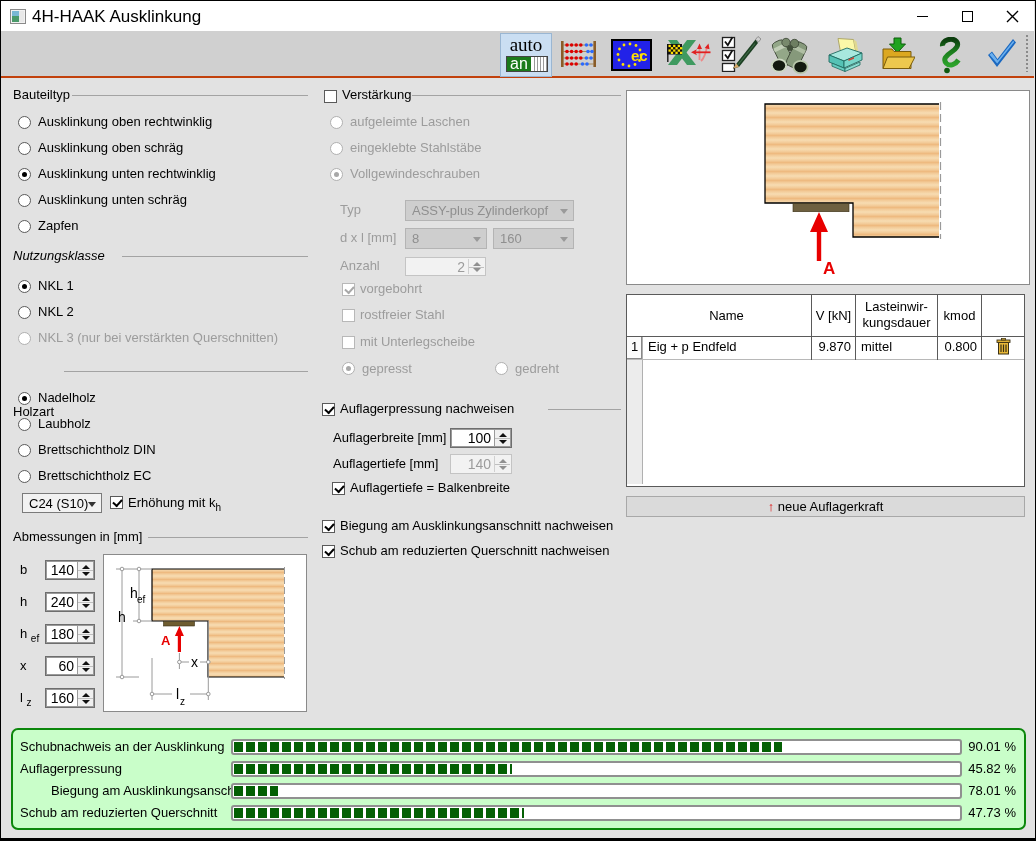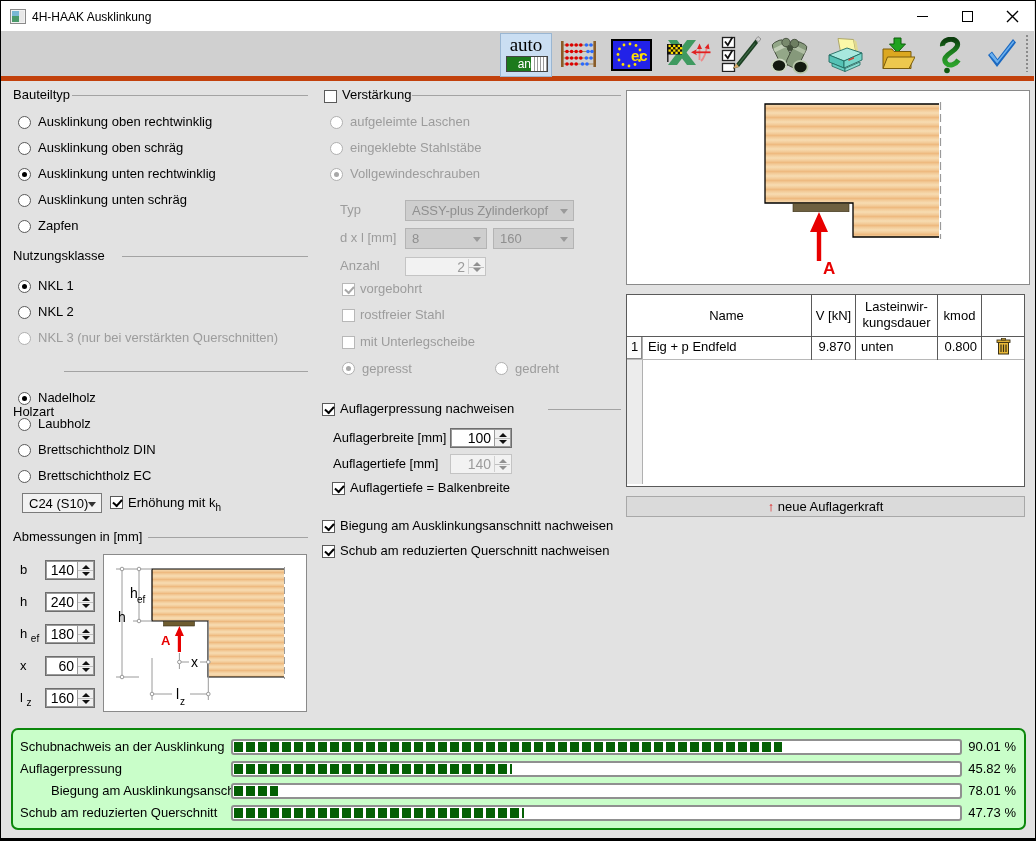--- a/index.html
+++ b/index.html
@@ -47,34 +47,34 @@
 <div class="win">
   <div class="frame"></div>
 
   <div class="abs" id="titlebar" style="left:1px;top:1px;width:1033px;height:30px;background:#fff;">
     <svg class="abs" style="left:9px;top:8px;" width="16" height="15" viewBox="0 0 16 15">
       <rect x="0.5" y="0.5" width="15" height="14" fill="#f2f2f2" stroke="#8a8a8a"></rect>
       <rect x="2" y="2" width="7" height="11" fill="#4a9a6a"></rect>
       <rect x="2" y="2" width="7" height="5" fill="#7ab8d4"></rect>
       <rect x="9" y="2" width="5" height="11" fill="#e8e8e8"></rect>
     </svg>
-    <div class="lbl" style="left:31px;top:8px;font-size:12px;">4H-HAAK Ausklinkung</div>
+    <div class="lbl" style="left:31px;top:8px;font-size:17px;">4H-HAAK Ausklinkung</div>
     <div class="abs" style="left:916px;top:15px;width:11px;height:1.4px;background:#000;"></div>
     <div class="abs" style="left:961px;top:10px;width:9px;height:9px;border:1.4px solid #000;"></div>
     <svg class="abs" style="left:1005px;top:9px;" width="13" height="13" viewBox="0 0 13 13">
       <path d="M1 1 L12 12 M12 1 L1 12" stroke="#000" stroke-width="1.4"></path>
     </svg>
   </div>
 
-  <div class="abs" id="toolbar" style="left:1px;top:31px;width:1033px;height:45px;background:#d0d0d0;border-bottom:5px solid #c2410c;">
+  <div class="abs" id="toolbar" style="left:1px;top:31px;width:1033px;height:45px;background:#d0d0d0;border-bottom:2px solid #c2410c;">
 
     <div class="abs" style="left:499px;top:2px;width:50px;height:42px;background:#cadef2;border:1px solid #9ab6d2;">
       <div class="abs" style="left:0;top:0px;width:50px;height:21px;font-family:'Liberation Serif',serif;font-size:19px;line-height:21px;text-align:center;color:#000;">auto</div>
       <div class="abs" style="left:5px;top:22px;width:40px;height:14px;border:1px solid #444;background:#fff;">
-        <div class="abs" style="left:0;top:0;width:24px;height:14px;background:#1b7a1b;color:#fff;font-size:12px;line-height:14px;text-align:right;">an</div>
+        <div class="abs" style="left:0;top:0;width:24px;height:14px;background:#1b7a1b;color:#fff;font-size:16px;line-height:14px;text-align:center;">an</div>
         <div class="abs" style="left:26px;top:0;width:14px;height:14px;background:repeating-linear-gradient(90deg,#fff 0 1px,#9a9a9a 1px 2px,#fff 2px 3px);"></div>
       </div>
     </div>
 
     <svg class="abs" style="left:559px;top:10px;" width="37" height="26" viewBox="0 0 37 26">
       <rect x="1" y="0" width="2.6" height="26" fill="#8a5c28"></rect>
         <rect x="33.4" y="0" width="2.6" height="26" fill="#8a5c28"></rect>
       <g fill="none" stroke="#a07a40" stroke-width="0.8">
           <path d="M3 4h31M3 10.5h31M3 17h31M3 23h31"></path>
         </g>
@@ -236,21 +236,21 @@
     <div class="rad" style="left:18px;top:116px;"></div>
       <div class="lbl" style="left:38px;top:114px;">Ausklinkung oben rechtwinklig</div>
     <div class="rad" style="left:18px;top:142px;"></div>
       <div class="lbl" style="left:38px;top:140px;">Ausklinkung oben schräg</div>
     <div class="rad on" style="left:18px;top:168px;"></div>
       <div class="lbl" style="left:38px;top:166px;">Ausklinkung unten rechtwinklig</div>
     <div class="rad" style="left:18px;top:194px;"></div>
       <div class="lbl" style="left:38px;top:192px;">Ausklinkung unten schräg</div>
     <div class="rad" style="left:18px;top:220px;"></div>
       <div class="lbl" style="left:38px;top:218px;">Zapfen</div>
-    <div class="lbl" style="left:13px;top:248px;">Nutzungsklasse</div>
+    <div class="lbl" style="left:13px;top:248px;font-style:italic;">Nutzungsklasse</div>
     <div class="gline" style="left:122px;top:256px;width:186px;"></div>
     <div class="rad on" style="left:18px;top:280px;"></div>
       <div class="lbl" style="left:38px;top:278px;">NKL 1</div>
     <div class="rad" style="left:18px;top:306px;"></div>
       <div class="lbl" style="left:38px;top:304px;">NKL 2</div>
     <div class="rad dd" style="left:18px;top:332px;"></div>
       <div class="lbl dis" style="left:38px;top:330px;">NKL 3 (nur bei verstärkten Querschnitten)</div>
     <div class="lbl" style="left:13px;top:363px;margin-top:41px;">Holzart</div>
     <div class="gline" style="left:64px;top:371px;width:244px;"></div>
     <div class="rad on" style="left:18px;top:392px;"></div>
@@ -433,21 +433,21 @@
       <div class="abs" style="left:310px;top:0;width:1px;height:65px;background:#5a5a5a;"></div>
       <div class="abs" style="left:354px;top:0;width:1px;height:65px;background:#5a5a5a;"></div>
       <div class="abs" style="left:0;top:42px;width:14px;height:21px;background:#fbfbfb;border-right:1px solid #888;border-bottom:1px solid #888;"></div>
       <div class="lbl" style="left:15px;top:13px;width:169px;text-align:center;">Name</div>
       <div class="lbl" style="left:185px;top:13px;width:43px;text-align:center;">V [kN]</div>
       <div class="lbl" style="left:229px;top:4px;width:81px;text-align:center;">Lasteinwir-<br>kungsdauer</div>
       <div class="lbl" style="left:311px;top:13px;width:43px;text-align:center;">kmod</div>
       <div class="lbl" style="left:0;top:44px;width:15px;text-align:center;">1</div>
       <div class="lbl" style="left:21px;top:44px;">Eig + p Endfeld</div>
       <div class="lbl" style="left:140px;top:44px;width:84px;text-align:right;">9.870</div>
-      <div class="lbl" style="left:234px;top:44px;">unten</div>
+      <div class="lbl" style="left:234px;top:44px;">mittel</div>
       <div class="lbl" style="left:266px;top:44px;width:84px;text-align:right;">0.800</div>
       <svg class="abs" style="left:369px;top:43px;" width="15" height="17" viewBox="0 0 15 17">
         <rect x="2.5" y="4.5" width="10" height="11.5" fill="#e8b838" stroke="#3a3014" stroke-width="1"></rect>
         <path d="M5 6.5 V14 M7.5 6.5 V14 M10 6.5 V14" stroke="#3a3014" stroke-width="1.2" fill="none"></path>
         <rect x="1" y="2" width="13" height="2.4" fill="#e8b838" stroke="#3a3014" stroke-width="0.9"></rect>
         <rect x="5.5" y="0.3" width="4" height="1.7" fill="#e8b838" stroke="#3a3014" stroke-width="0.8"></rect>
       </svg>
     </div>
 
     <div class="abs" style="left:626px;top:496px;width:397px;height:19px;background:#dadada;border:1px solid #a8a8a8;text-align:center;font-size:13px;line-height:19px;"><span style="color:#dd0000;font-weight:bold;">↑</span> neue Auflagerkraft</div>

